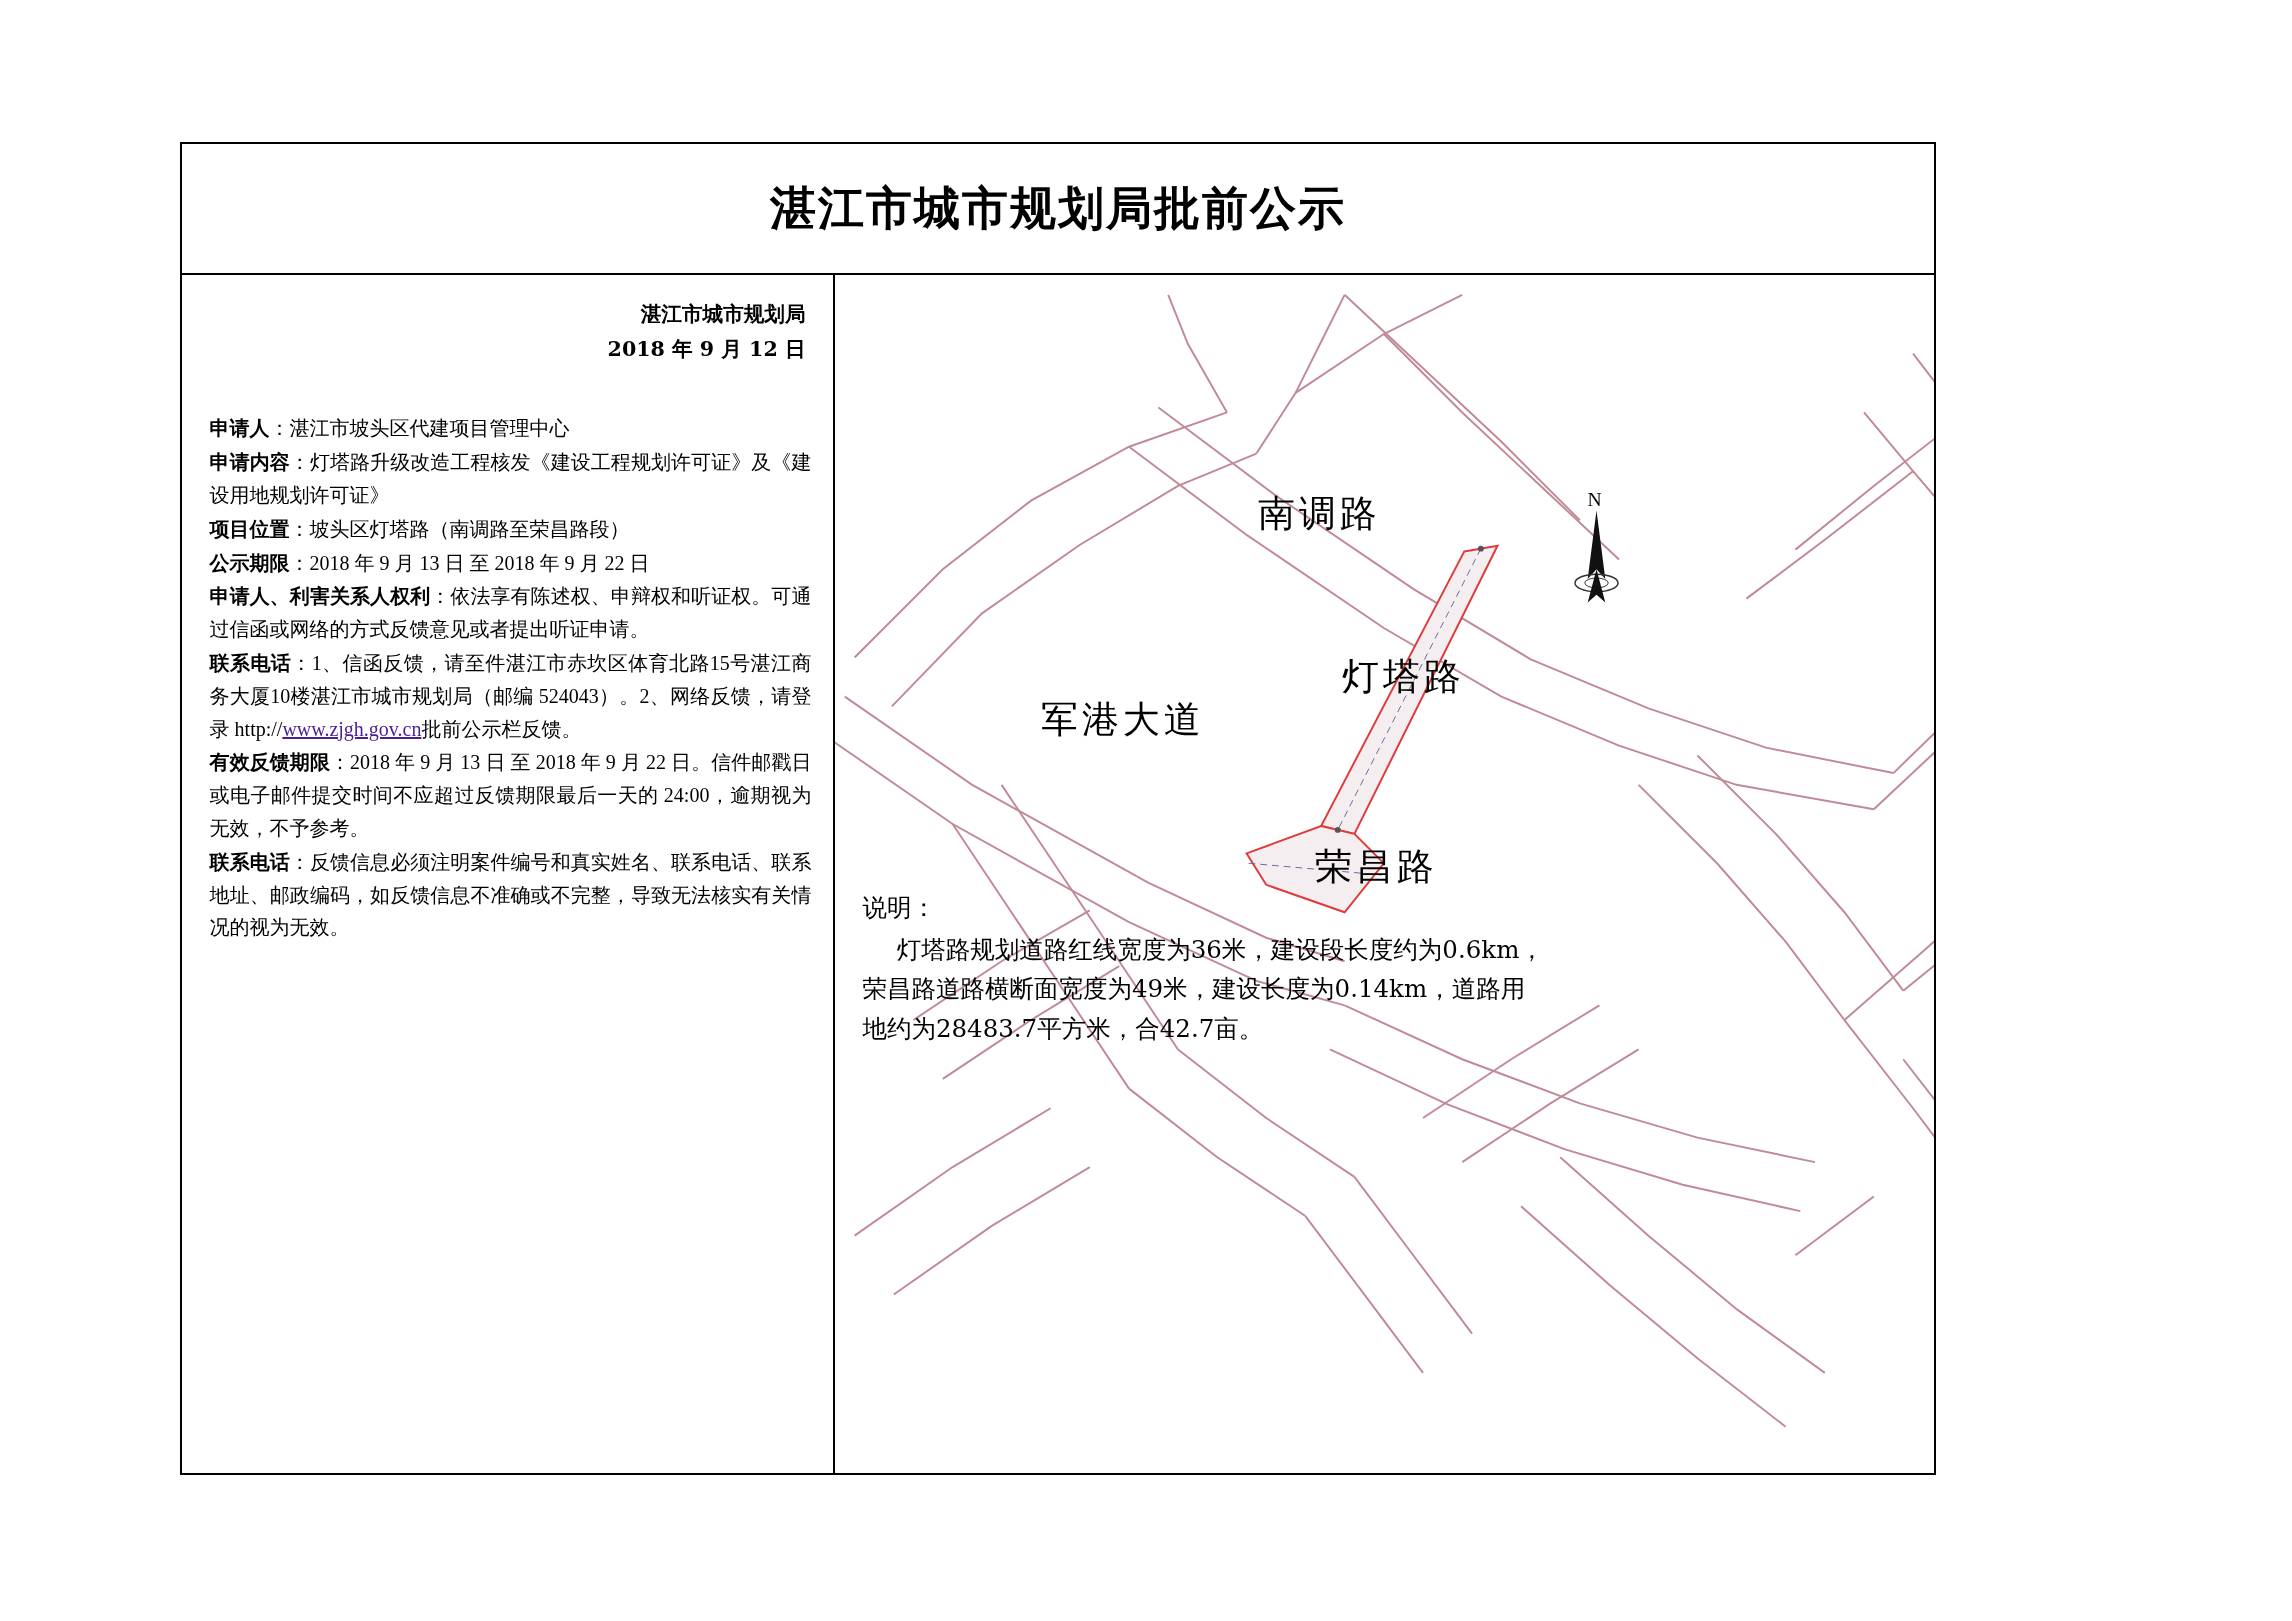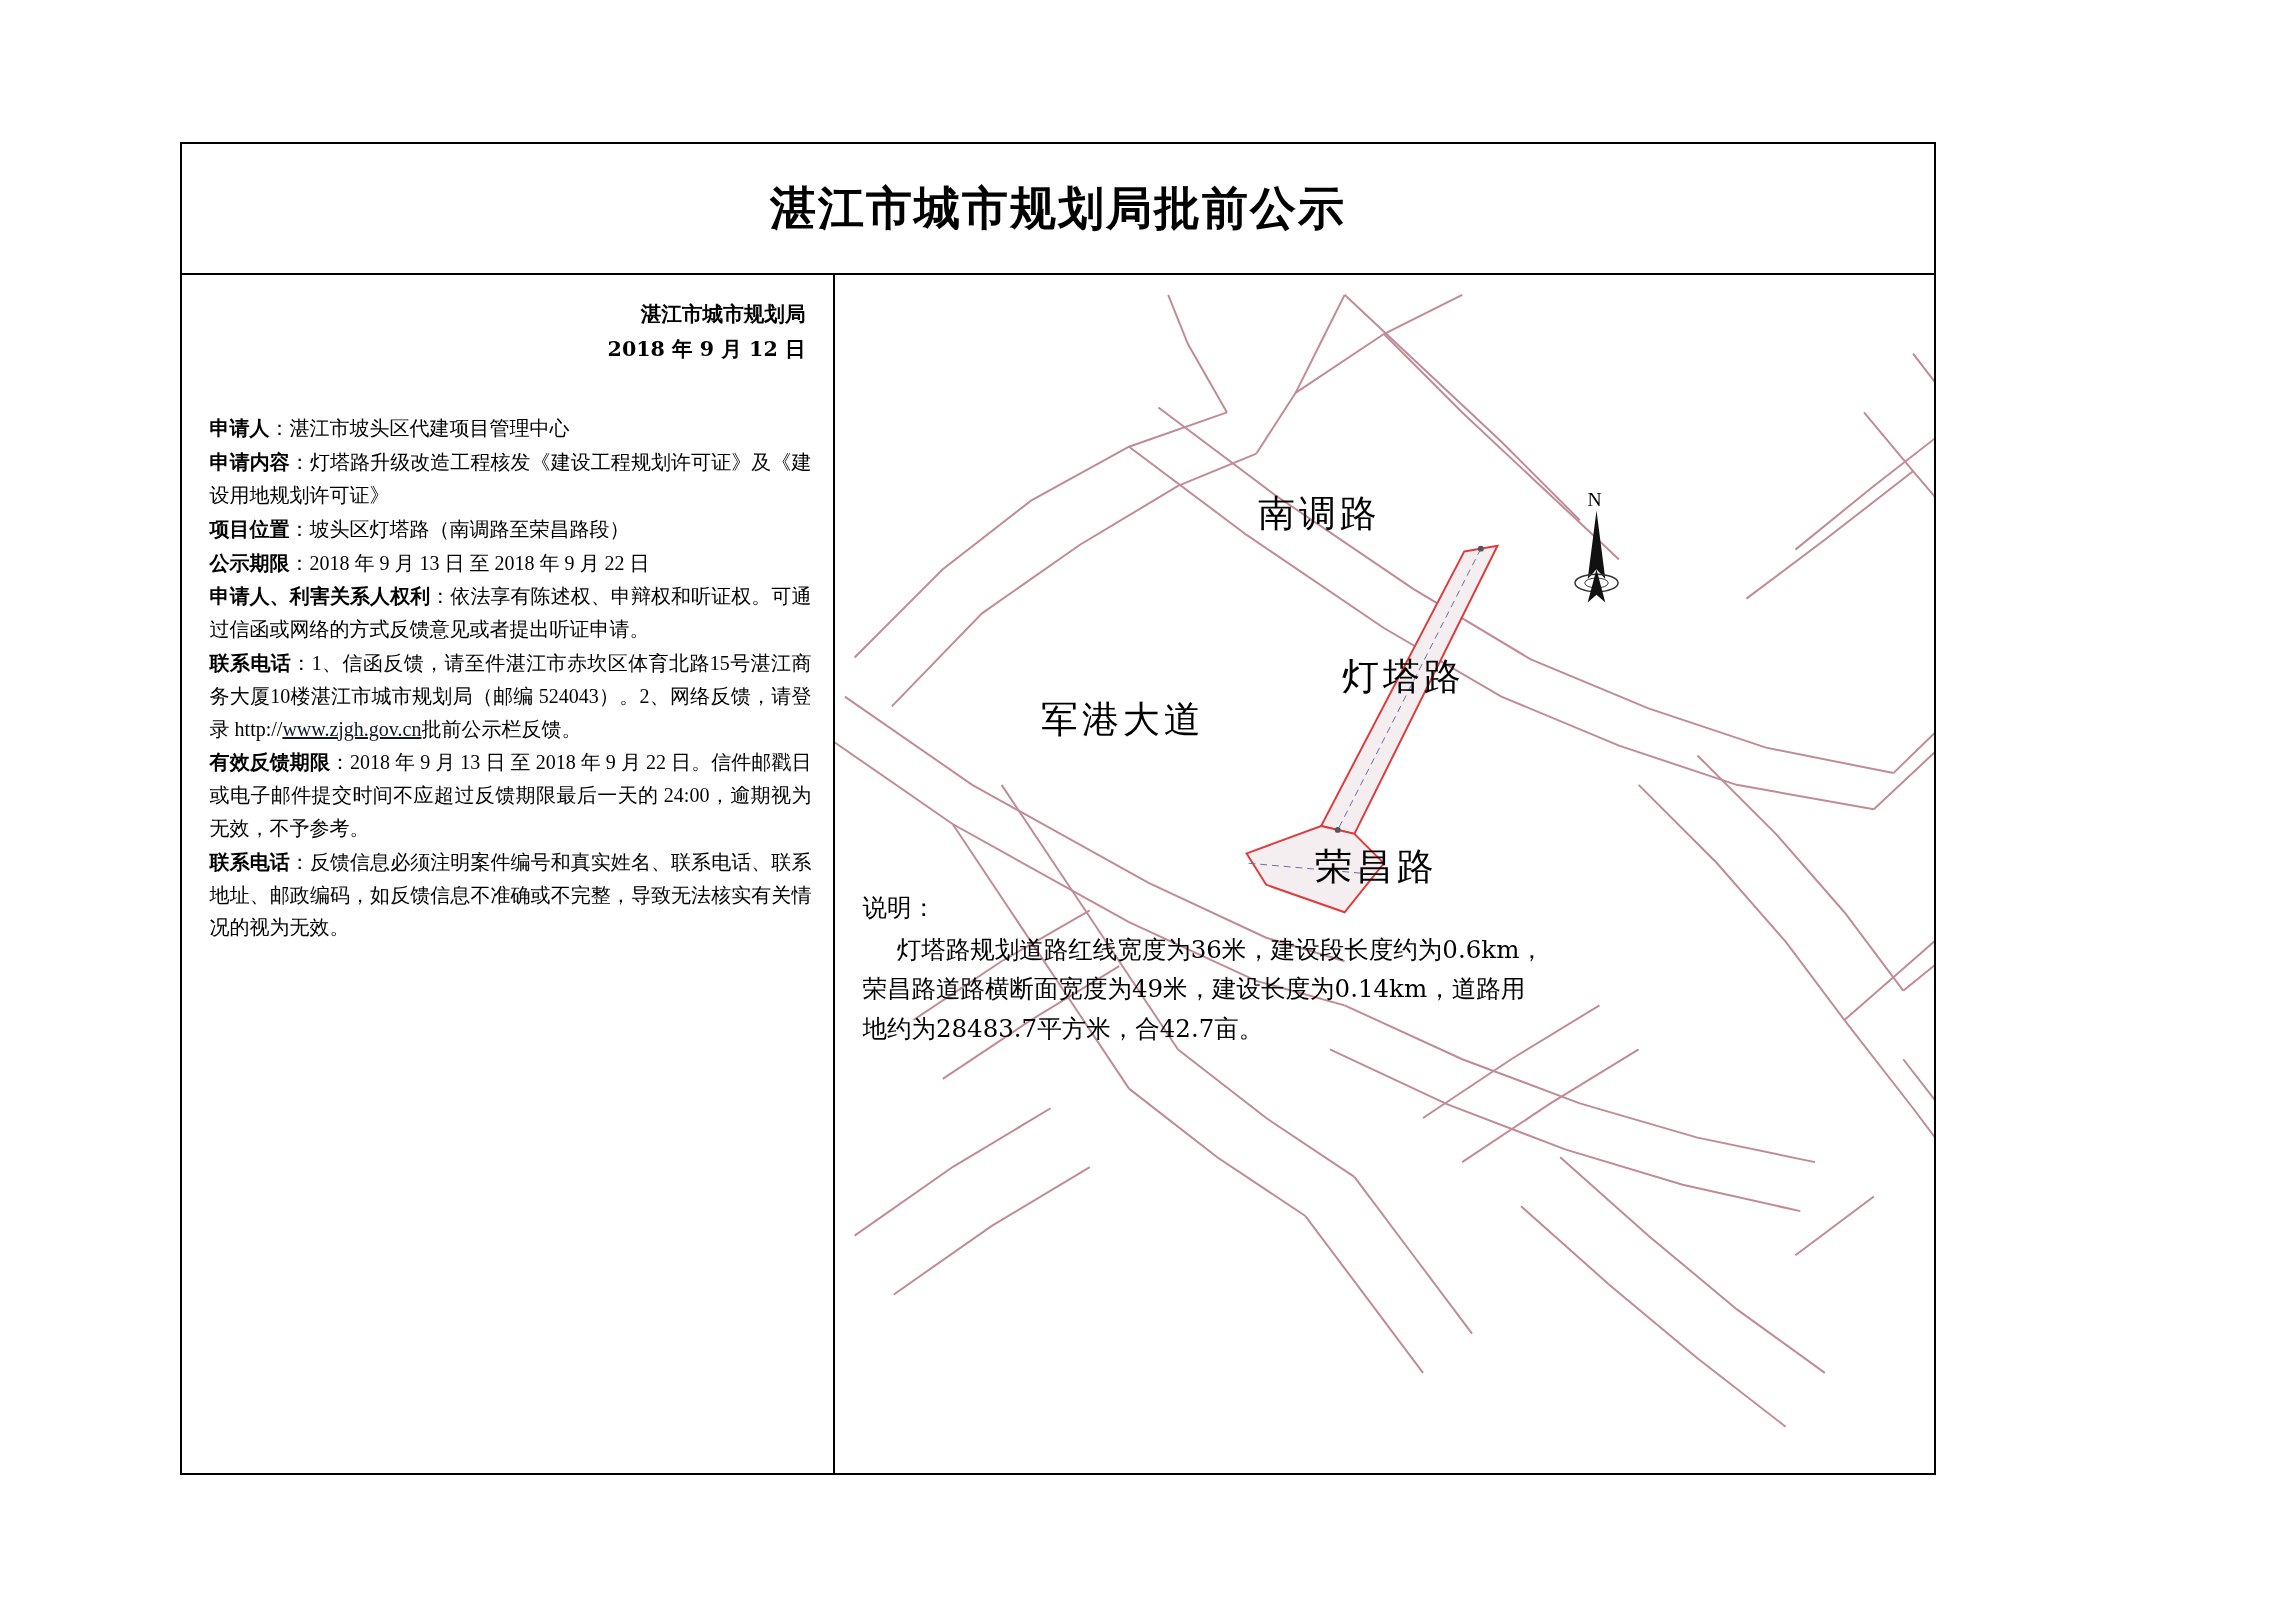--- a/index.html
+++ b/index.html
@@ -80,21 +80,21 @@
     margin: 0 0 1px 6px;
     line-height: 1.64;
     font-size: 20px;
     text-align: justify;
   }
   .field .lbl {
     font-weight: bold;
     font-family: "DejaVu Serif", serif;
   }
   .link {
-    color: #0f172a;
+    color: #4c1d95;
     text-decoration: underline;
   }
 
   
   #map-wrap {
     position: absolute;
     inset: 0;
   }
   #map-svg { position: absolute; left: 0; top: 0; }
   .map-label {

